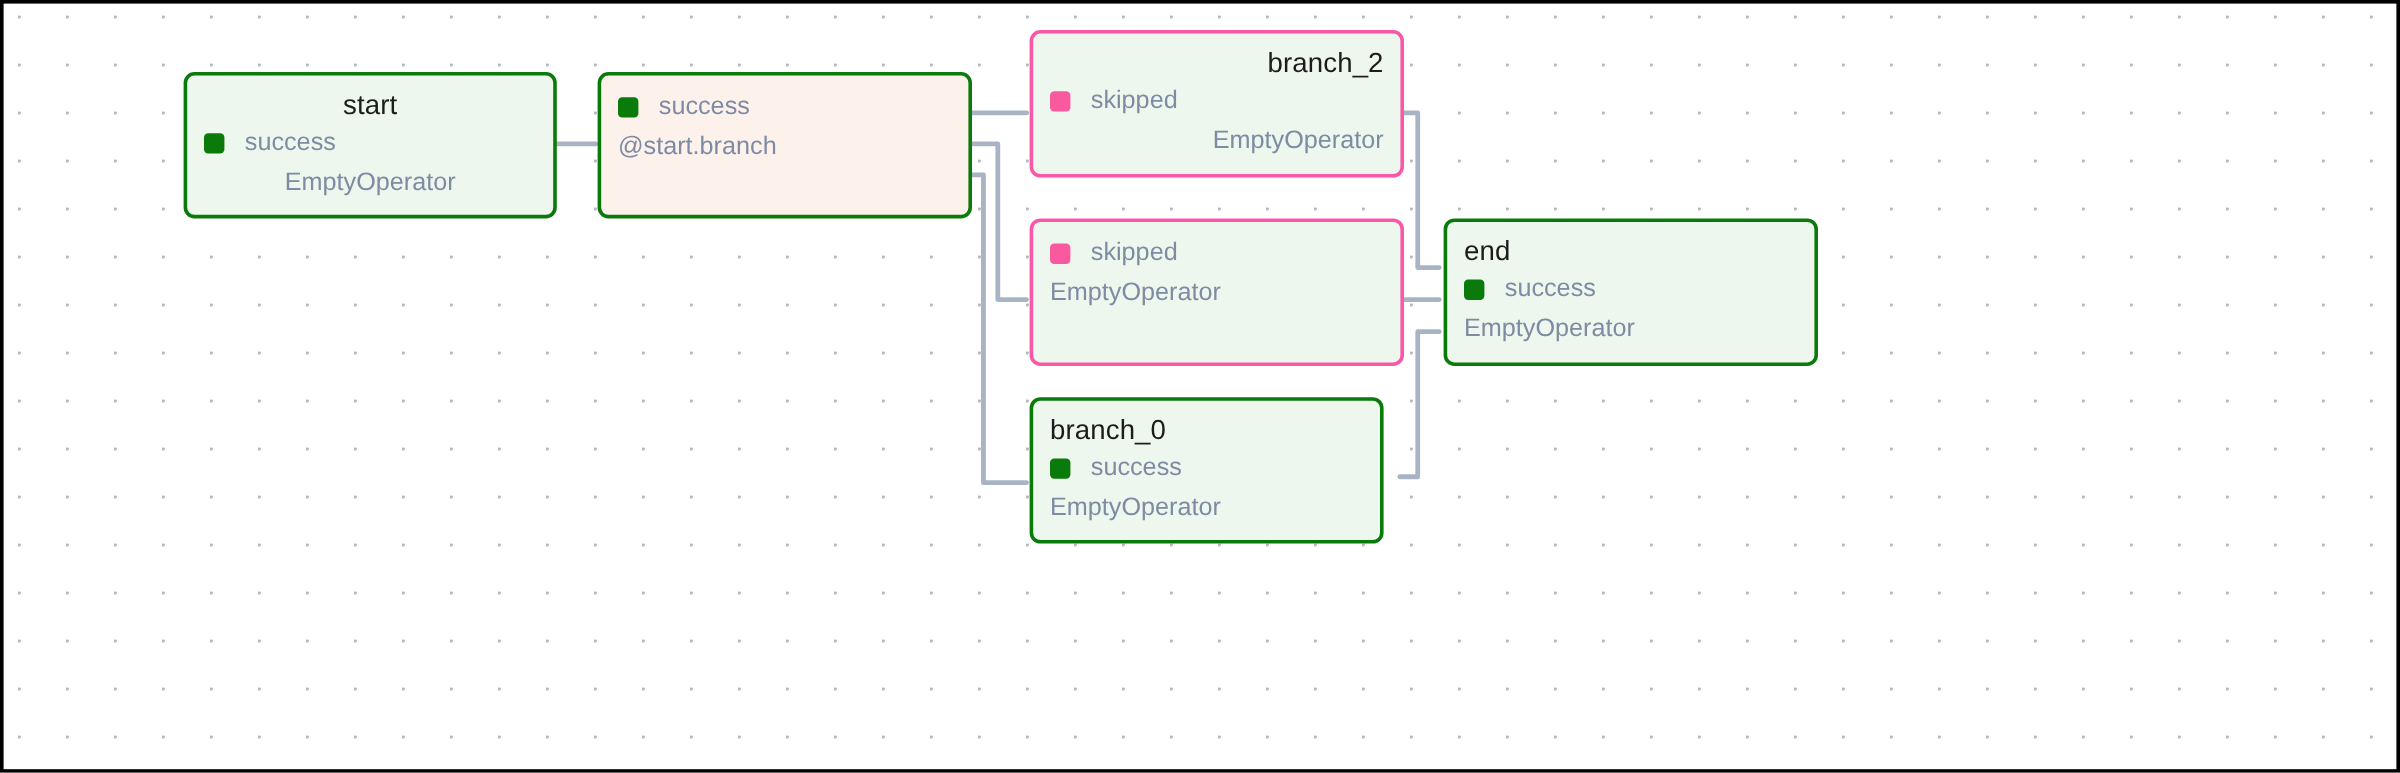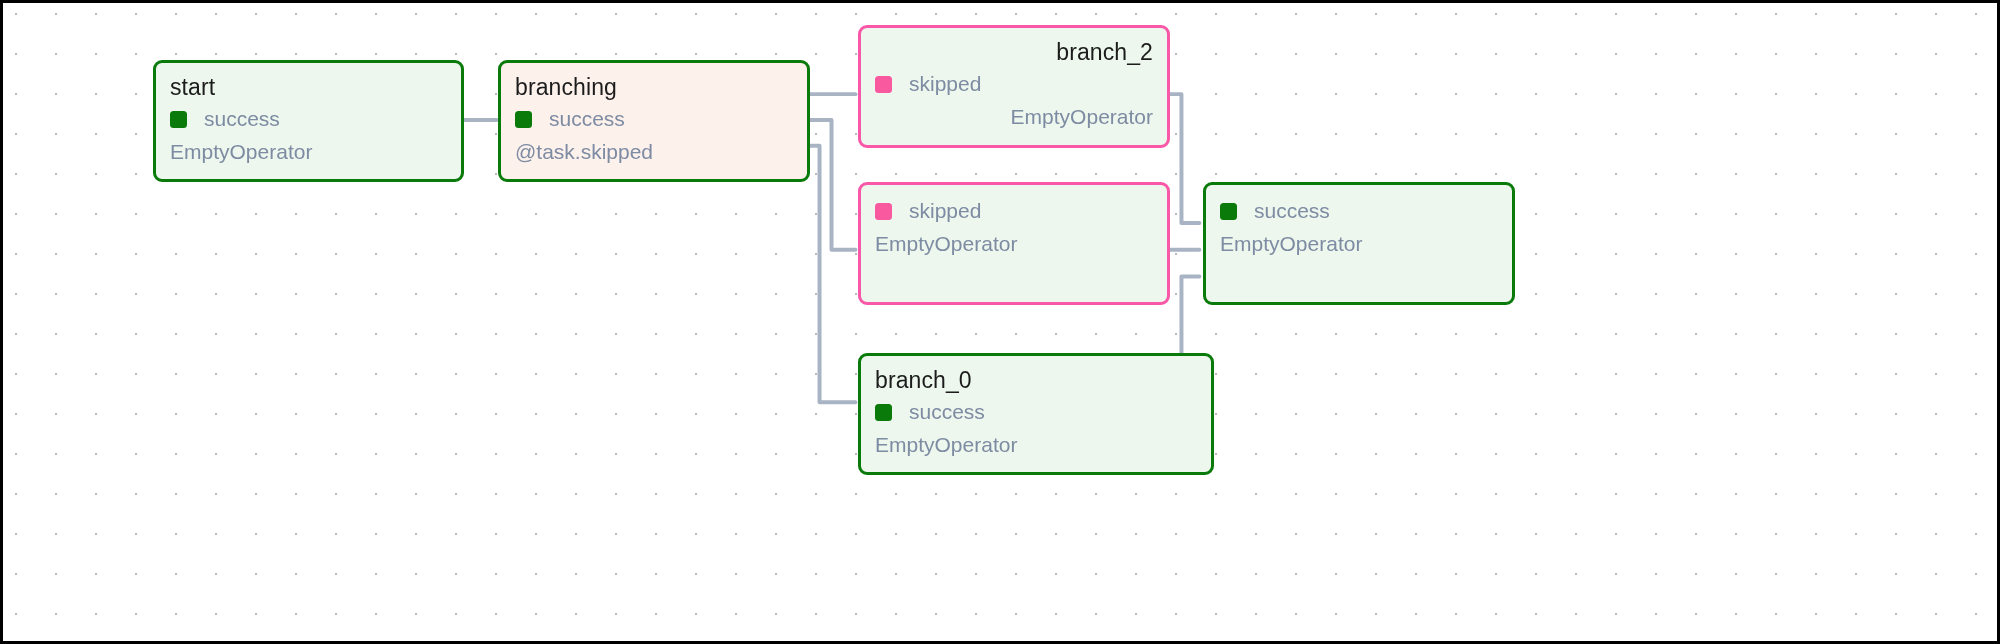--- a/index.html
+++ b/index.html
@@ -90,65 +90,65 @@
       <path d="M 461,118 L 495,118"></path>
       <path d="M 807,92 L 855,92"></path>
       <path d="M 807,118 L 831,118 L 831,249 L 855,249"></path>
       <path d="M 807,144 L 819,144 L 819,403 L 855,403"></path>
       <path d="M 1167,92 L 1182,92 L 1182,222 L 1200,222"></path>
       <path d="M 1167,249 L 1200,249"></path>
       <path d="M 1167,398 L 1182,398 L 1182,276 L 1200,276"></path>
     </g>
   </svg>
 
-  <div class="node" style="left: 150px; top: 57px; width: 311px; height: 122px; border-color: rgb(10, 122, 10); background-color: rgb(237, 247, 237);">
+  <div class="node" style="left: 150px; top: 57px; width: 311px; height: 122px; border-color: rgb(10, 122, 10); background-color: rgb(237, 247, 237); text-align: center;">
     <div class="node-title">start</div>
     <div class="node-status-row">
       <span class="status-chip" style="background-color: rgb(10, 122, 10);"></span>
       <span class="node-status-text">success</span>
     </div>
     <div class="node-operator">EmptyOperator</div>
   </div>
 
   <div class="node" style="left: 495px; top: 57px; width: 312px; height: 122px; border-color: rgb(10, 122, 10); background-color: rgb(253, 241, 236);">
-    <div class="node-title">branching</div>
     <div class="node-status-row">
       <span class="status-chip" style="background-color: rgb(10, 122, 10);"></span>
       <span class="node-status-text">success</span>
     </div>
-    <div class="node-operator">@task.skipped</div>
+    <div class="node-operator">@start.branch</div>
   </div>
 
   <div class="node" style="left: 855px; top: 22px; width: 312px; height: 123px; border-color: rgb(249, 87, 168); background-color: rgb(237, 247, 237); text-align: right;">
     <div class="node-title">branch_2</div>
     <div class="node-status-row">
       <span class="status-chip" style="background-color: rgb(249, 89, 159);"></span>
       <span class="node-status-text">skipped</span>
     </div>
     <div class="node-operator">EmptyOperator</div>
   </div>
 
   <div class="node" style="left: 855px; top: 179px; width: 312px; height: 123px; border-color: rgb(249, 87, 168); background-color: rgb(237, 247, 237);">
     <div class="node-status-row">
       <span class="status-chip" style="background-color: rgb(249, 89, 159);"></span>
       <span class="node-status-text">skipped</span>
     </div>
     <div class="node-operator">EmptyOperator</div>
   </div>
 
-  <div class="node" style="left: 855px; top: 350px; width: 356px; height: 122px; border-color: rgb(10, 122, 10); background-color: rgb(237, 247, 237);">
+  <div class="node" style="left: 855px; top: 328px; width: 295px; height: 122px; border-color: rgb(10, 122, 10); background-color: rgb(237, 247, 237);">
     <div class="node-title">branch_0</div>
     <div class="node-status-row">
       <span class="status-chip" style="background-color: rgb(10, 122, 10);"></span>
       <span class="node-status-text">success</span>
     </div>
     <div class="node-operator">EmptyOperator</div>
   </div>
 
   <div class="node" style="left: 1200px; top: 179px; width: 312px; height: 123px; border-color: rgb(10, 122, 10); background-color: rgb(237, 247, 237);">
+    <div class="node-title">end</div>
     <div class="node-status-row">
       <span class="status-chip" style="background-color: rgb(10, 122, 10);"></span>
       <span class="node-status-text">success</span>
     </div>
     <div class="node-operator">EmptyOperator</div>
   </div>
 
 </div>
 
 </body></html>

